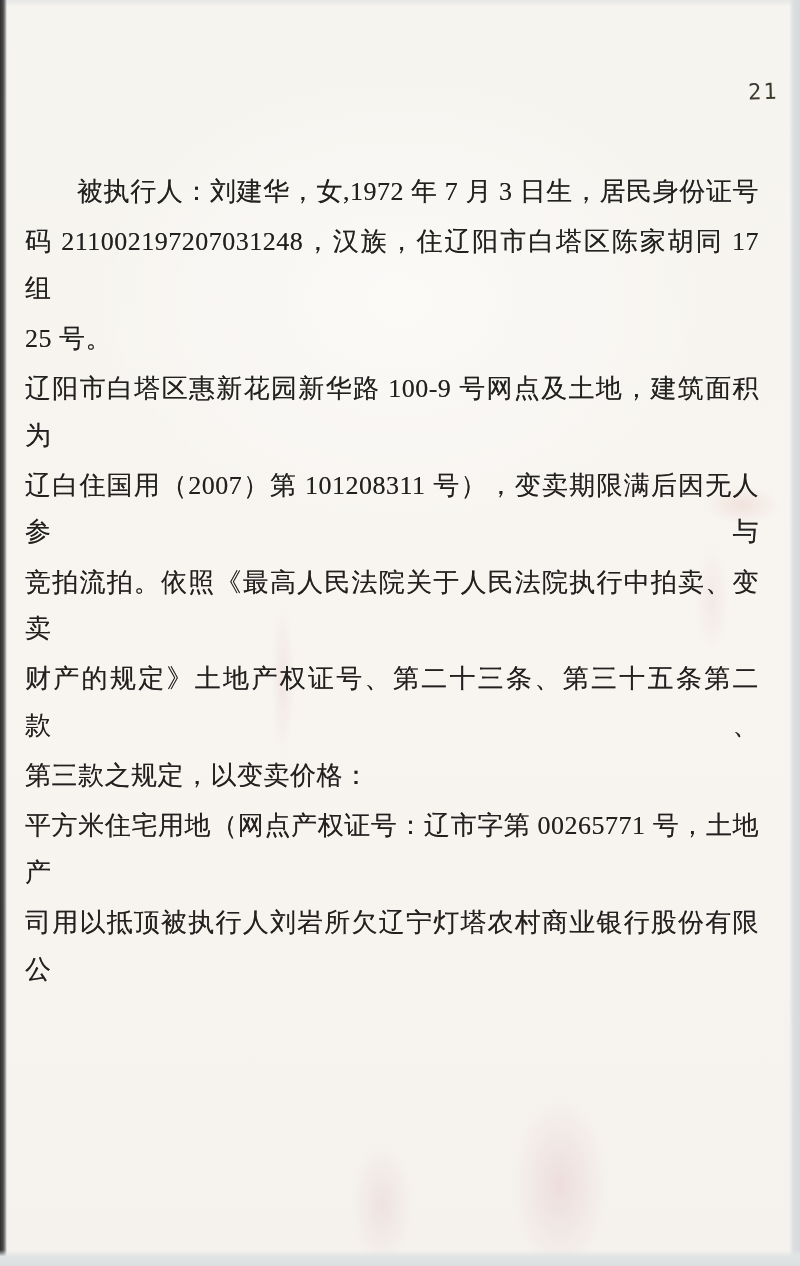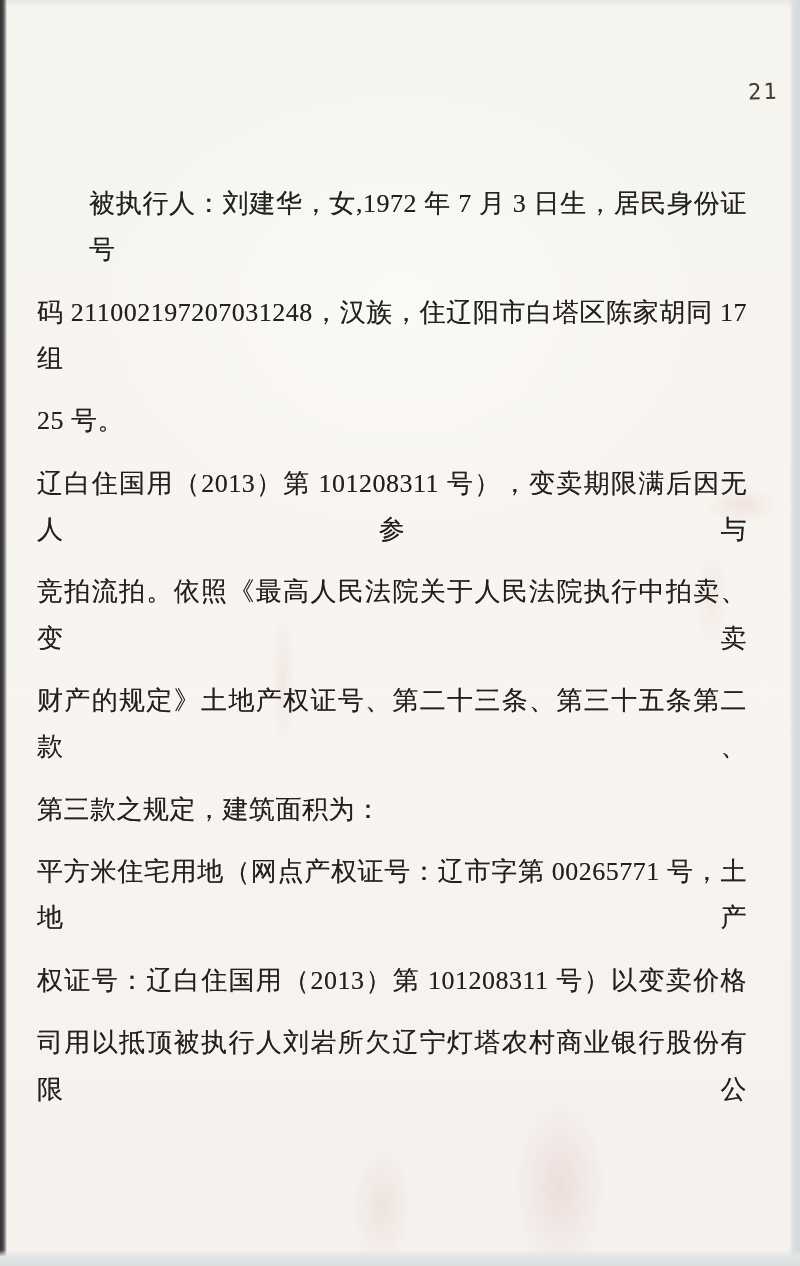--- a/index.html
+++ b/index.html
@@ -52,21 +52,21 @@
     transform: rotate(-1.5deg);
   }
   .text-block {
     position: absolute;
     top: 165px;
     left: 21px;
     right: 37px;
     color: #222120;
   }
   .line {
-    margin: 16px;
+    margin: 4px;
     font-size: 26px;
     line-height: 46.35px;
     letter-spacing: 0.5px;
     text-align: justify;
     text-align-last: justify;
     white-space: normal;
     text-shadow: 0 0 0.4px rgba(34,33,32,0.55);
   }
   .line.indent { padding-left: 52px; }
   .line.end { text-align-last: left; }
@@ -79,22 +79,22 @@
   <div class="edge-left"></div>
   <div class="edge-right"></div>
   <div class="edge-bottom"></div>
 
   <div class="page-number">21</div>
 
   <div class="text-block">
     <p class="line indent">被执行人：刘建华，女,1972 年 7 月 3 日生，居民身份证号</p>
     <p class="line">码 211002197207031248，汉族，住辽阳市白塔区陈家胡同 17 组</p>
     <p class="line end">25 号。</p>
-    <p class="line">辽白住国用（2013）第 101208311 号），变卖期限满后因无人参与</p>
+    <p class="line">辽阳市白塔区惠新花园新华路 100-9 号网点及土地，建筑面积为</p>
+    <p class="line">辽白住国用（2007）第 101208311 号），变卖期限满后因无人参与</p>
     <p class="line">竞拍流拍。依照《最高人民法院关于人民法院执行中拍卖、变卖</p>
     <p class="line">财产的规定》土地产权证号、第二十三条、第三十五条第二款、</p>
-    <p class="line end">第三款之规定，建筑面积为：</p>
+    <p class="line end">第三款之规定，以变卖价格：</p>
     <p class="line">平方米住宅用地（网点产权证号：辽市字第 00265771 号，土地产</p>
-    <p class="line">权证号：辽白住国用（2013）第 101208311 号）以变卖价格</p>
     <p class="line">司用以抵顶被执行人刘岩所欠辽宁灯塔农村商业银行股份有限公</p>
 
   </div>
 </div>
 
 </body></html>

